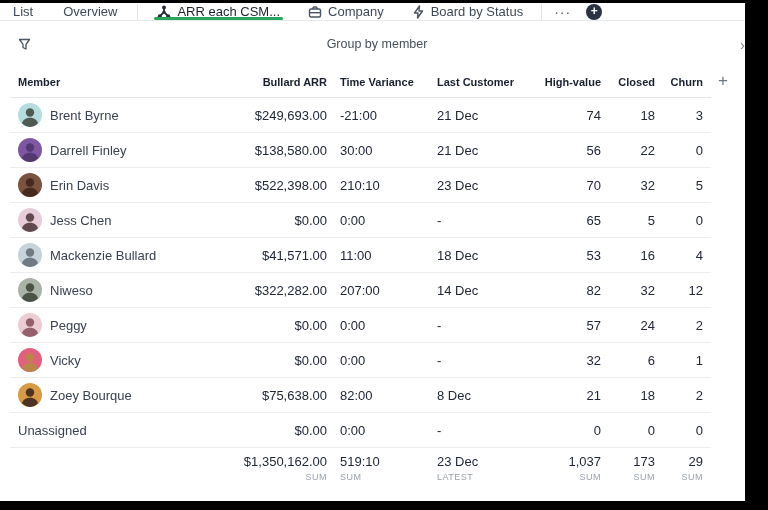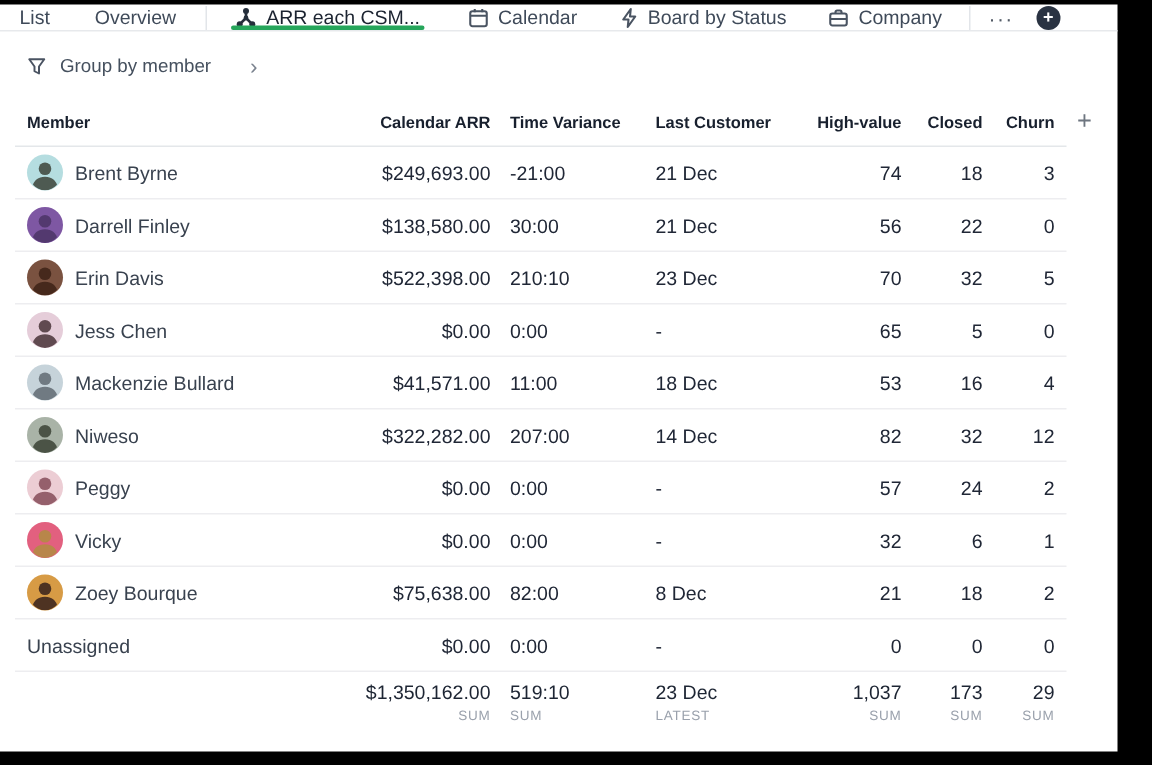--- a/index.html
+++ b/index.html
@@ -12,21 +12,21 @@
   .tab { display:flex; align-items:center; gap:6px; height:100%; font-size:13px; color:#3f4a59; cursor:pointer; position:relative; white-space:nowrap; }
   .tab .ticon { display:flex; align-items:center; color:#4a5462; }
   .tab.active { color:#1b2330; font-weight:400; }
   .tab.active .ticon { color:#252e3b; }
   .tab.active::after { content:""; position:absolute; left:-3px; right:-3px; bottom:0; height:3px; background:#26a65b; border-radius:2px; }
   .tab-sep { width:1px; height:16px; background:#e2e5e9; }
   .more-dots { font-size:14px; letter-spacing:1px; color:#525b66; cursor:pointer; line-height:1; }
   .add-view { width:16px; height:16px; border-radius:50%; background:#2a3342; color:#fff; font-size:12px; line-height:15px; text-align:center; cursor:pointer; font-weight:700; }
 
   
-  .toolbar { height:46px; display:flex; align-items:center; padding-left:18px; }
+  .toolbar { height:46px; display:flex; align-items:center; padding-left:18px;justify-content:space-between; }
   .toolbar .ficon { color:#4a5362; display:flex; align-items:center; }
   .group-label { margin-left:9px; font-size:12.5px; color:#45505e; }
   .chev { margin-left:26px; font-size:15px; color:#7a828e; line-height:1; cursor:pointer; }
 
   
   .grid { display:grid; grid-template-columns:209px 100px 97px 90px 87px 54px 48px; align-items:center; padding-left:8px; }
   .thead { position:relative; height:31px; margin-left:10px; width:701px; border-bottom:1px solid #e4e7ea; }
   .thead .grid { height:100%; }
   .th { font-size:11px; font-weight:700; color:#18202e; white-space:nowrap; cursor:pointer; }
   .row { height:35px; margin-left:10px; width:701px; border-bottom:1px solid #ededf0; }
@@ -66,67 +66,57 @@
               <path d="M7 7 L10.6 10.6"></path>
             </g>
             <circle cx="7" cy="2.4" r="2" fill="currentColor"></circle>
             <circle cx="2.8" cy="11.2" r="2" fill="currentColor"></circle>
             <circle cx="11.2" cy="11.2" r="2" fill="currentColor"></circle>
             <circle cx="7" cy="7" r="1.6" fill="currentColor"></circle>
           </svg>
       </span>
       <span>ARR each CSM...</span>
     </div>
-    <div class="tab" style="margin-left:32px">
-      <span class="ticon">
-        <svg width="14" height="14" viewBox="0 0 14 14" fill="none" stroke="currentColor" stroke-width="1.4">
-            <rect x="1.5" y="2.5" width="11" height="10" rx="1.5"></rect>
-            <path d="M1.5 5.5 H12.5"></path>
-            <path d="M4.5 1 V3.2 M9.5 1 V3.2"></path>
-          </svg>
-      </span>
-      <span>Calendar</span>
-    </div>
-    <div class="tab" style="margin-left:28px">
-      <span class="ticon">
-        <svg width="13" height="14" viewBox="0 0 13 14" fill="none" stroke="currentColor" stroke-width="1.4" stroke-linejoin="round">
-            <path d="M7.5 1 L2.5 8 H6 L5.5 13 L10.5 6 H7 Z"></path>
-          </svg>
-      </span>
-      <span>Board by Status</span>
-    </div>
     <div class="tab" style="margin-left:28px">
       <span class="ticon">
         <svg width="14" height="14" viewBox="0 0 14 14" fill="none" stroke="currentColor" stroke-width="1.4">
             <rect x="1.5" y="4" width="11" height="8" rx="1.5"></rect>
             <path d="M5 4 V3 a1 1 0 0 1 1-1 h2 a1 1 0 0 1 1 1 V4"></path>
             <path d="M1.5 7.7 H12.5"></path>
           </svg>
       </span>
       <span>Company</span>
     </div>
+    <div class="tab" style="margin-left:28px">
+      <span class="ticon">
+        <svg width="13" height="14" viewBox="0 0 13 14" fill="none" stroke="currentColor" stroke-width="1.4" stroke-linejoin="round">
+            <path d="M7.5 1 L2.5 8 H6 L5.5 13 L10.5 6 H7 Z"></path>
+          </svg>
+      </span>
+      <span>Board by Status</span>
+    </div>
     <div class="tab-sep" style="margin-left:18px"></div>
     <div class="more-dots" style="margin-left:12px">···</div>
     <div class="add-view" style="margin-left:15px">+</div>
   </div>
 
   <div class="toolbar">
     <span class="ficon">
       <svg width="13" height="13" viewBox="0 0 13 13" fill="none" stroke="currentColor" stroke-width="1.3" stroke-linejoin="round">
           <path d="M1.5 1.5 H11.5 L8 6.3 V11 L5 9.5 V6.3 Z"></path>
         </svg>
     </span>
     <span class="group-label">Group by member</span>
     <span class="chev">›</span>
   </div>
 
   <div class="thead">
     <div class="grid">
       <div class="th">Member</div>
-      <div class="th c-right">Calendar ARR</div>
+      <div class="th c-right">Bullard ARR</div>
       <div class="th c-pad">Time Variance</div>
       <div class="th c-pad">Last Customer</div>
       <div class="th c-right">High-value</div>
       <div class="th c-right">Closed</div>
       <div class="th c-right">Churn</div>
     </div>
     <div class="add-col">+</div>
   </div>
 
   <div>

